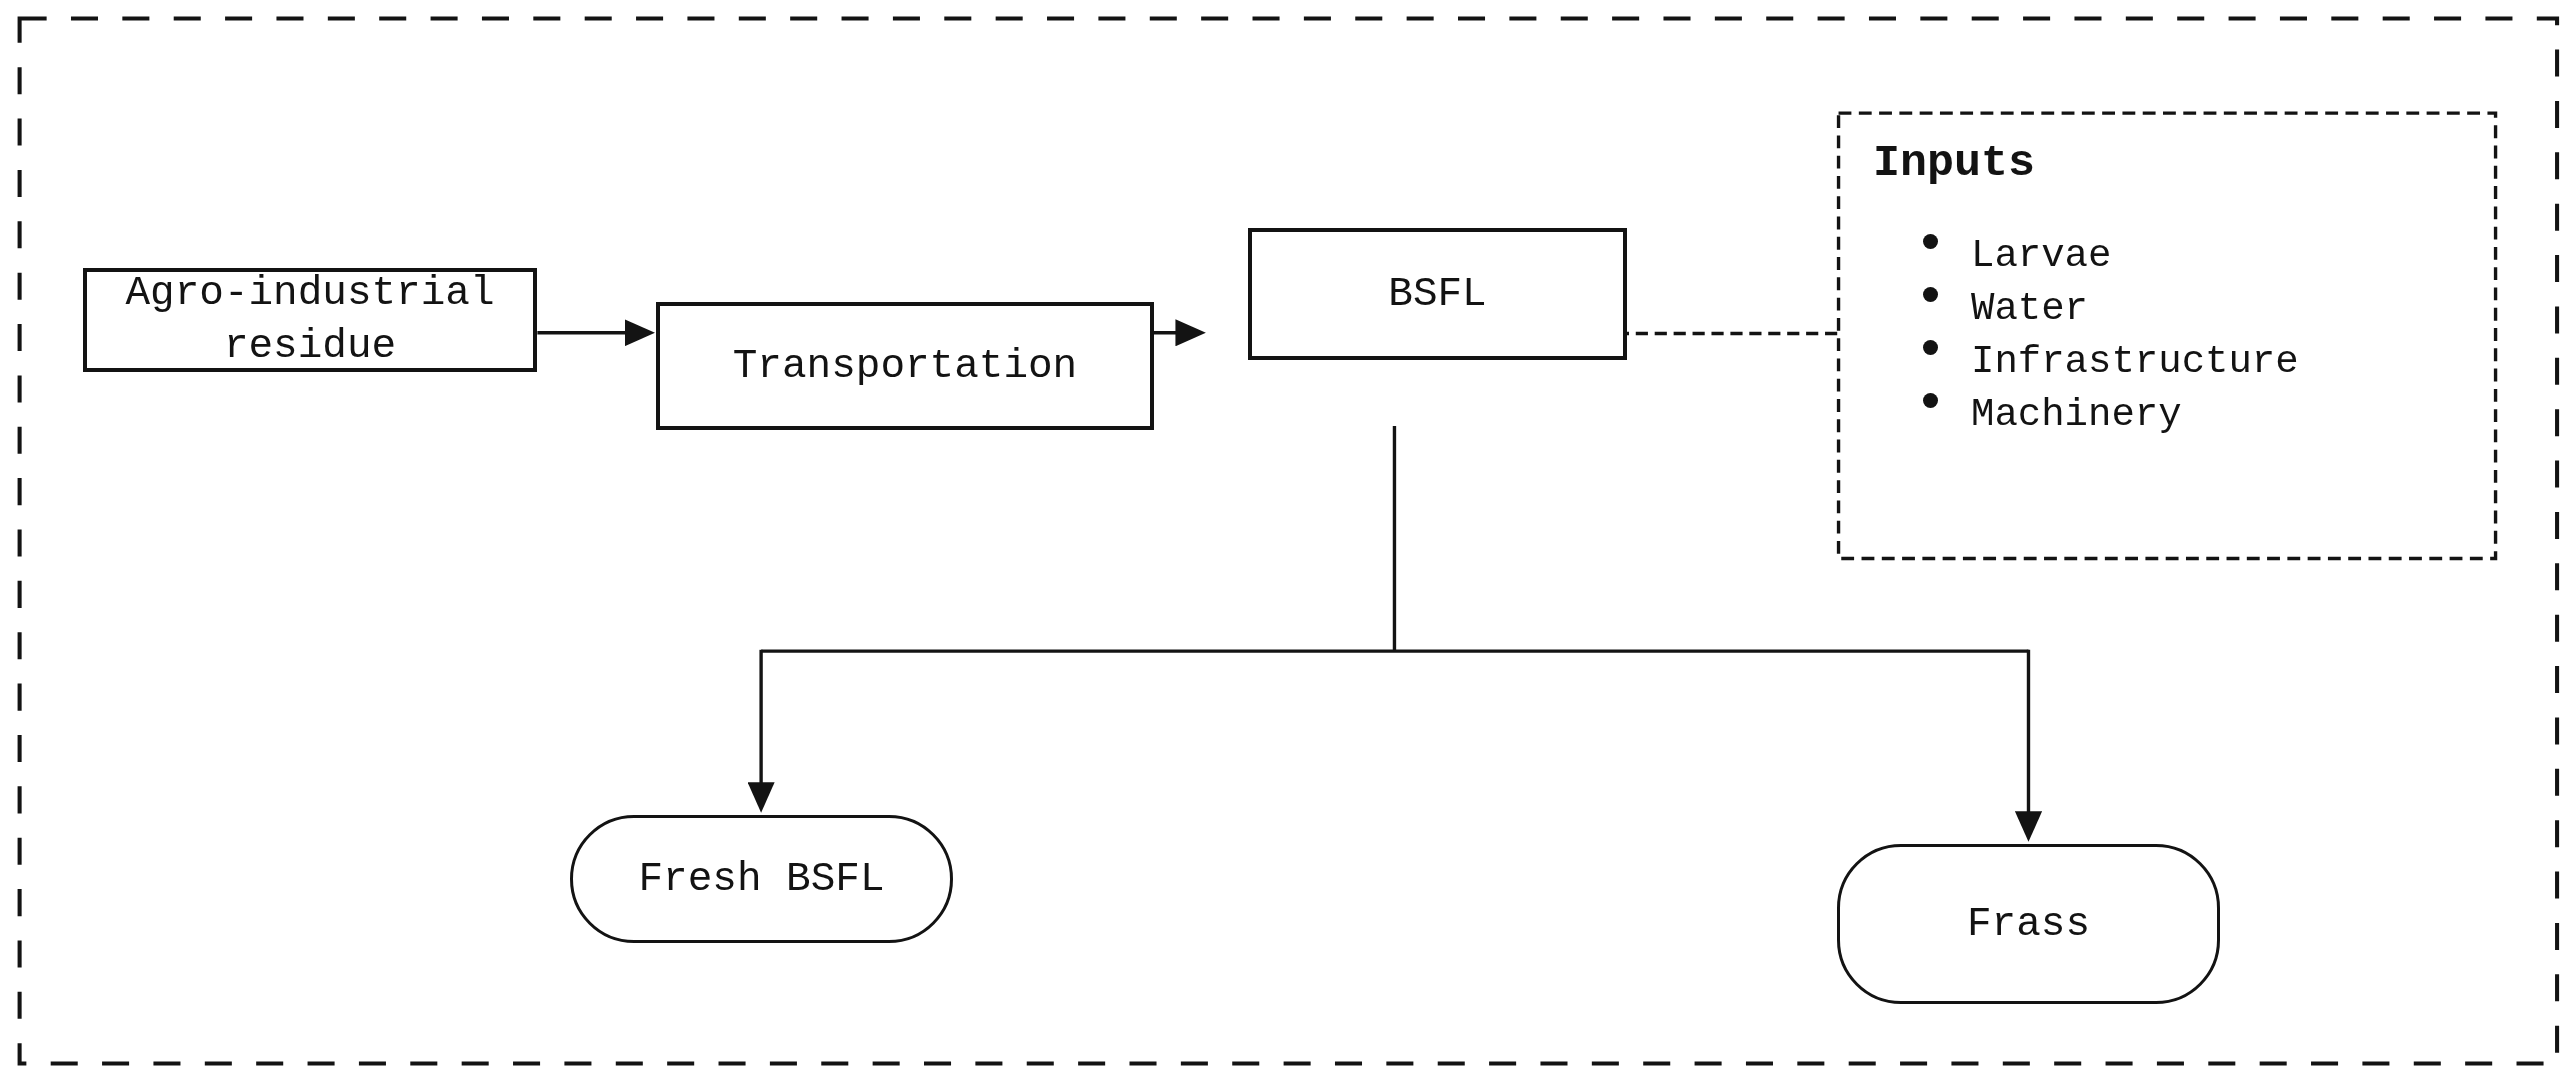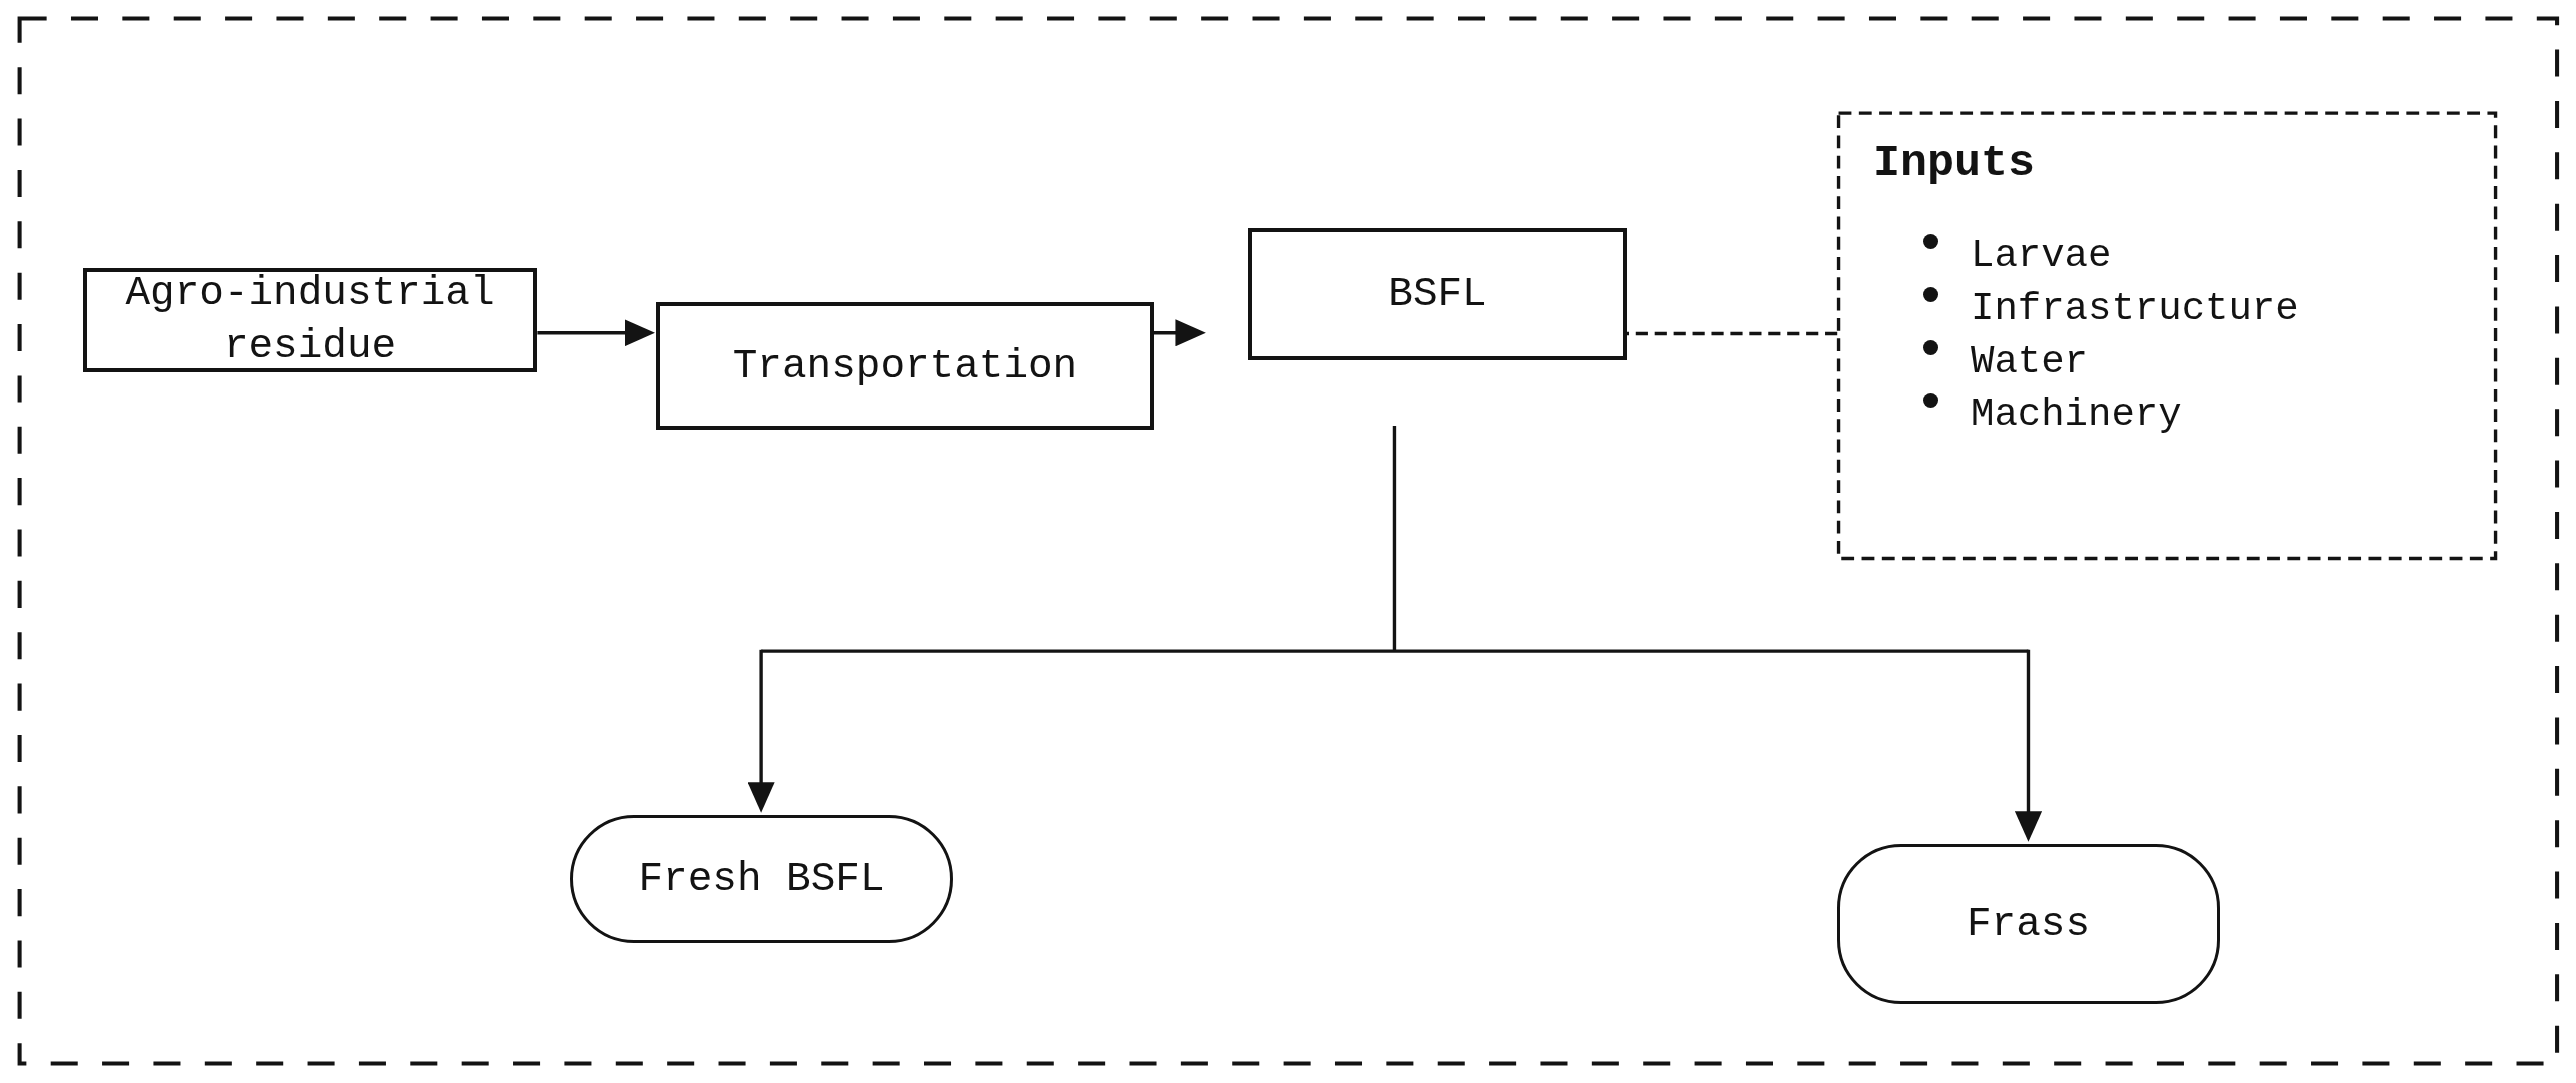--- a/index.html
+++ b/index.html
@@ -151,25 +151,25 @@
 
   <div id="inputs-panel">
     <div id="inputs-title">Inputs</div>
     <ul id="inputs-list">
       <li class="inputs-item">
         <span class="bullet-dot"></span>
         <span>Larvae</span>
       </li>
       <li class="inputs-item">
         <span class="bullet-dot"></span>
-        <span>Infrastructure</span>
+        <span>Water</span>
       </li>
       <li class="inputs-item">
         <span class="bullet-dot"></span>
-        <span>Water</span>
+        <span>Infrastructure</span>
       </li>
       <li class="inputs-item">
         <span class="bullet-dot"></span>
         <span>Machinery</span>
       </li>
     </ul>
   </div>
 
 </div>
 

